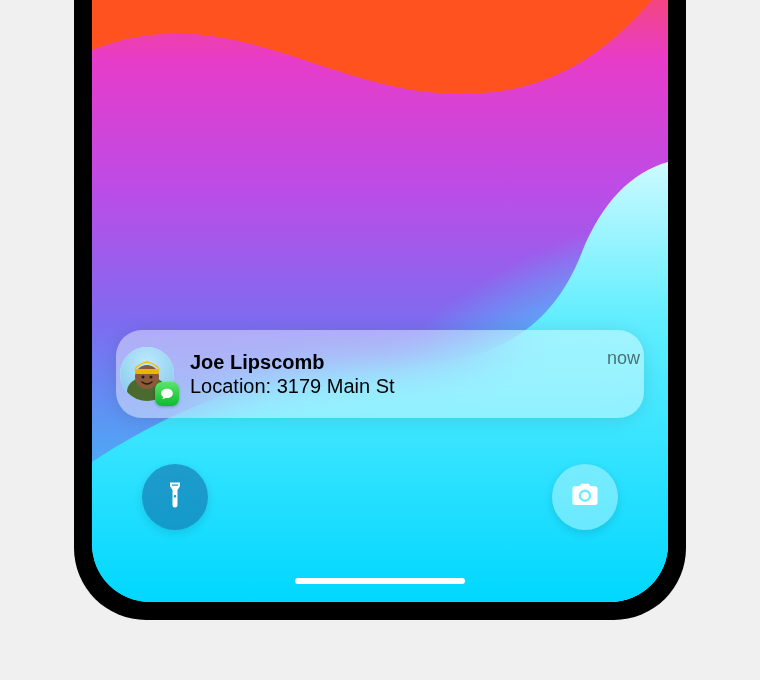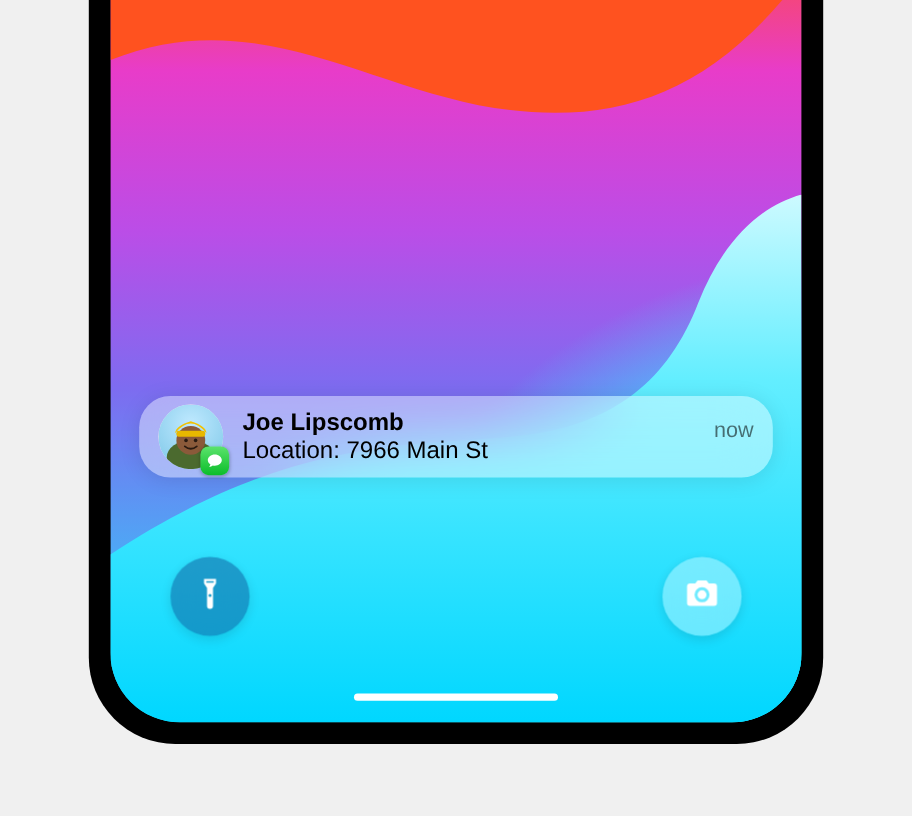--- a/index.html
+++ b/index.html
@@ -52,28 +52,28 @@
       left: 0; right: 0; bottom: 0;
       height: 440px;
       pointer-events: none;
     }
 
     .notification {
       position: absolute;
       left: 24px;
       right: 24px;
       top: 390px;
-      height: 68px;
+      height: 88px;
       border-radius: 26px;
       background: rgba(255,255,255,0.42);
       backdrop-filter: blur(20px);
       -webkit-backdrop-filter: blur(20px);
       display: flex;
       align-items: center;
-      padding: 14px 16px;
+      padding: 14px 4px;
       box-shadow: 0 2px 18px rgba(0,0,0,0.10);
     }
 
     .avatar-wrap {
       position: relative;
       width: 54px;
       height: 54px;
       flex-shrink: 0;
     }
     .avatar {
@@ -201,21 +201,21 @@
           </svg>
         </div>
         <div class="app-badge">
           <svg viewBox="0 0 24 24">
             <path d="M12 3C6.5 3 2 6.6 2 11c0 2.5 1.4 4.7 3.7 6.1-.2 1.1-.8 2.6-1.7 3.6 1.9-.2 3.8-1 5.2-2 .9.2 1.8.3 2.8.3 5.5 0 10-3.6 10-8S17.5 3 12 3z" fill="#fff"></path>
           </svg>
         </div>
       </div>
       <div class="notif-text">
         <div class="notif-title">Joe Lipscomb</div>
-        <div class="notif-body">Location: 7966 Main St</div>
+        <div class="notif-body">Location: 3179 Main St</div>
       </div>
       <div class="notif-time">now</div>
     </div>
 
     <div class="quick-actions">
       <div class="qa-btn qa-left">
         <span>
           <svg viewBox="0 0 24 24" fill="#fff">
             <path d="M8 2h8v3l-2 3v12a2 2 0 0 1-2 2h0a2 2 0 0 1-2-2V8L8 5V2zm1.5 1.5v1h5v-1h-5zM12 12a1 1 0 1 0 0 2 1 1 0 0 0 0-2z"></path>
           </svg>

